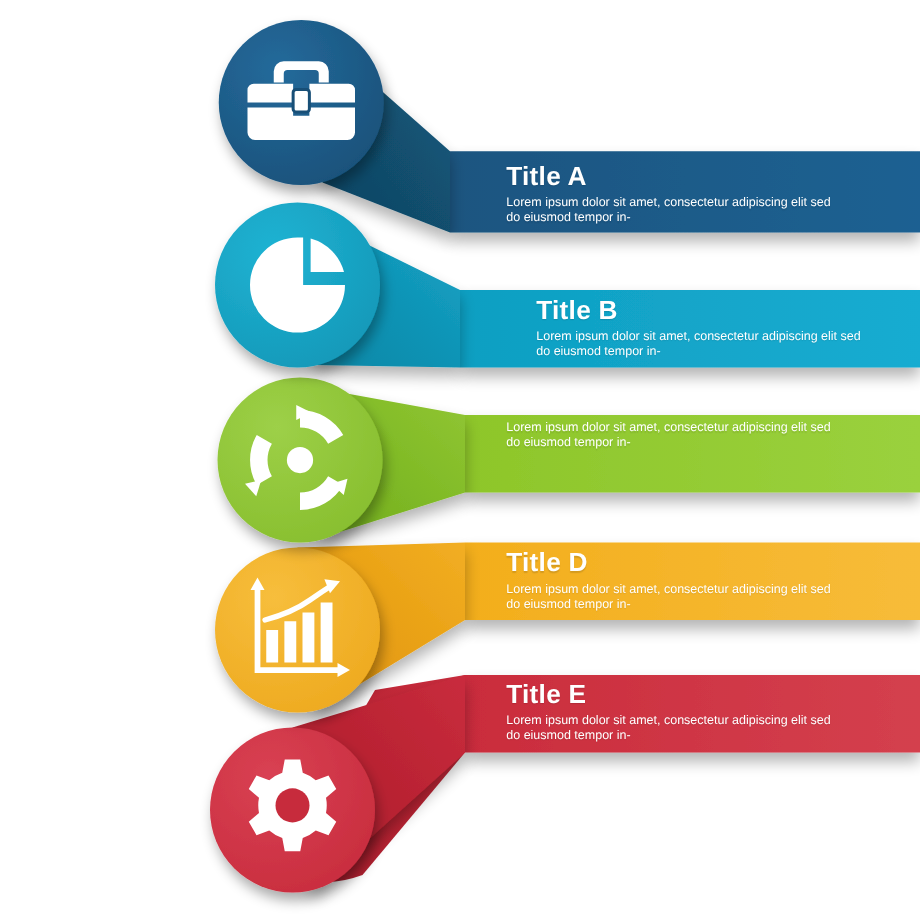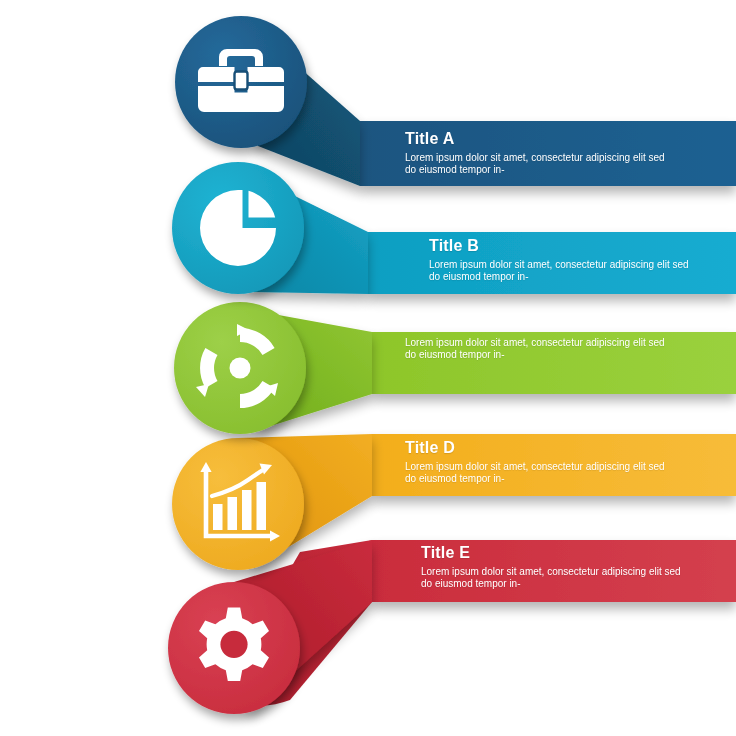--- a/index.html
+++ b/index.html
@@ -23,21 +23,21 @@
     left: 0;
     top: 0;
     width: 736px;
     height: 736px;
   }
   .row-text {
     position: absolute;
     color: #ffffff;
   }
   .row-title {
-    font-size: 16px;
+    font-size: 21px;
     font-weight: bold;
     letter-spacing: 0.2px;
     line-height: 1.0;
     margin: 0 0 5px 0;
     text-shadow: 0 1px 1px rgba(0,0,0,0.13);
   }
   .row-desc {
     font-size: 10px;
     line-height: 1.22;
     margin: 0;
@@ -230,18 +230,18 @@
 
   <div class="row-text" style="left:405px; top:337px;">
     <div class="row-desc">Lorem ipsum dolor sit amet, consectetur adipiscing elit sed do eiusmod tempor in-</div>
   </div>
 
   <div class="row-text" style="left:405px; top:440px;">
     <div class="row-title">Title D</div>
     <div class="row-desc">Lorem ipsum dolor sit amet, consectetur adipiscing elit sed do eiusmod tempor in-</div>
   </div>
 
-  <div class="row-text" style="left:405px; top:545px;margin-left:16px;">
+  <div class="row-text" style="left:405px; top:545px;">
     <div class="row-title">Title E</div>
     <div class="row-desc">Lorem ipsum dolor sit amet, consectetur adipiscing elit sed do eiusmod tempor in-</div>
   </div>
 
 </div>
 
 </body></html>

